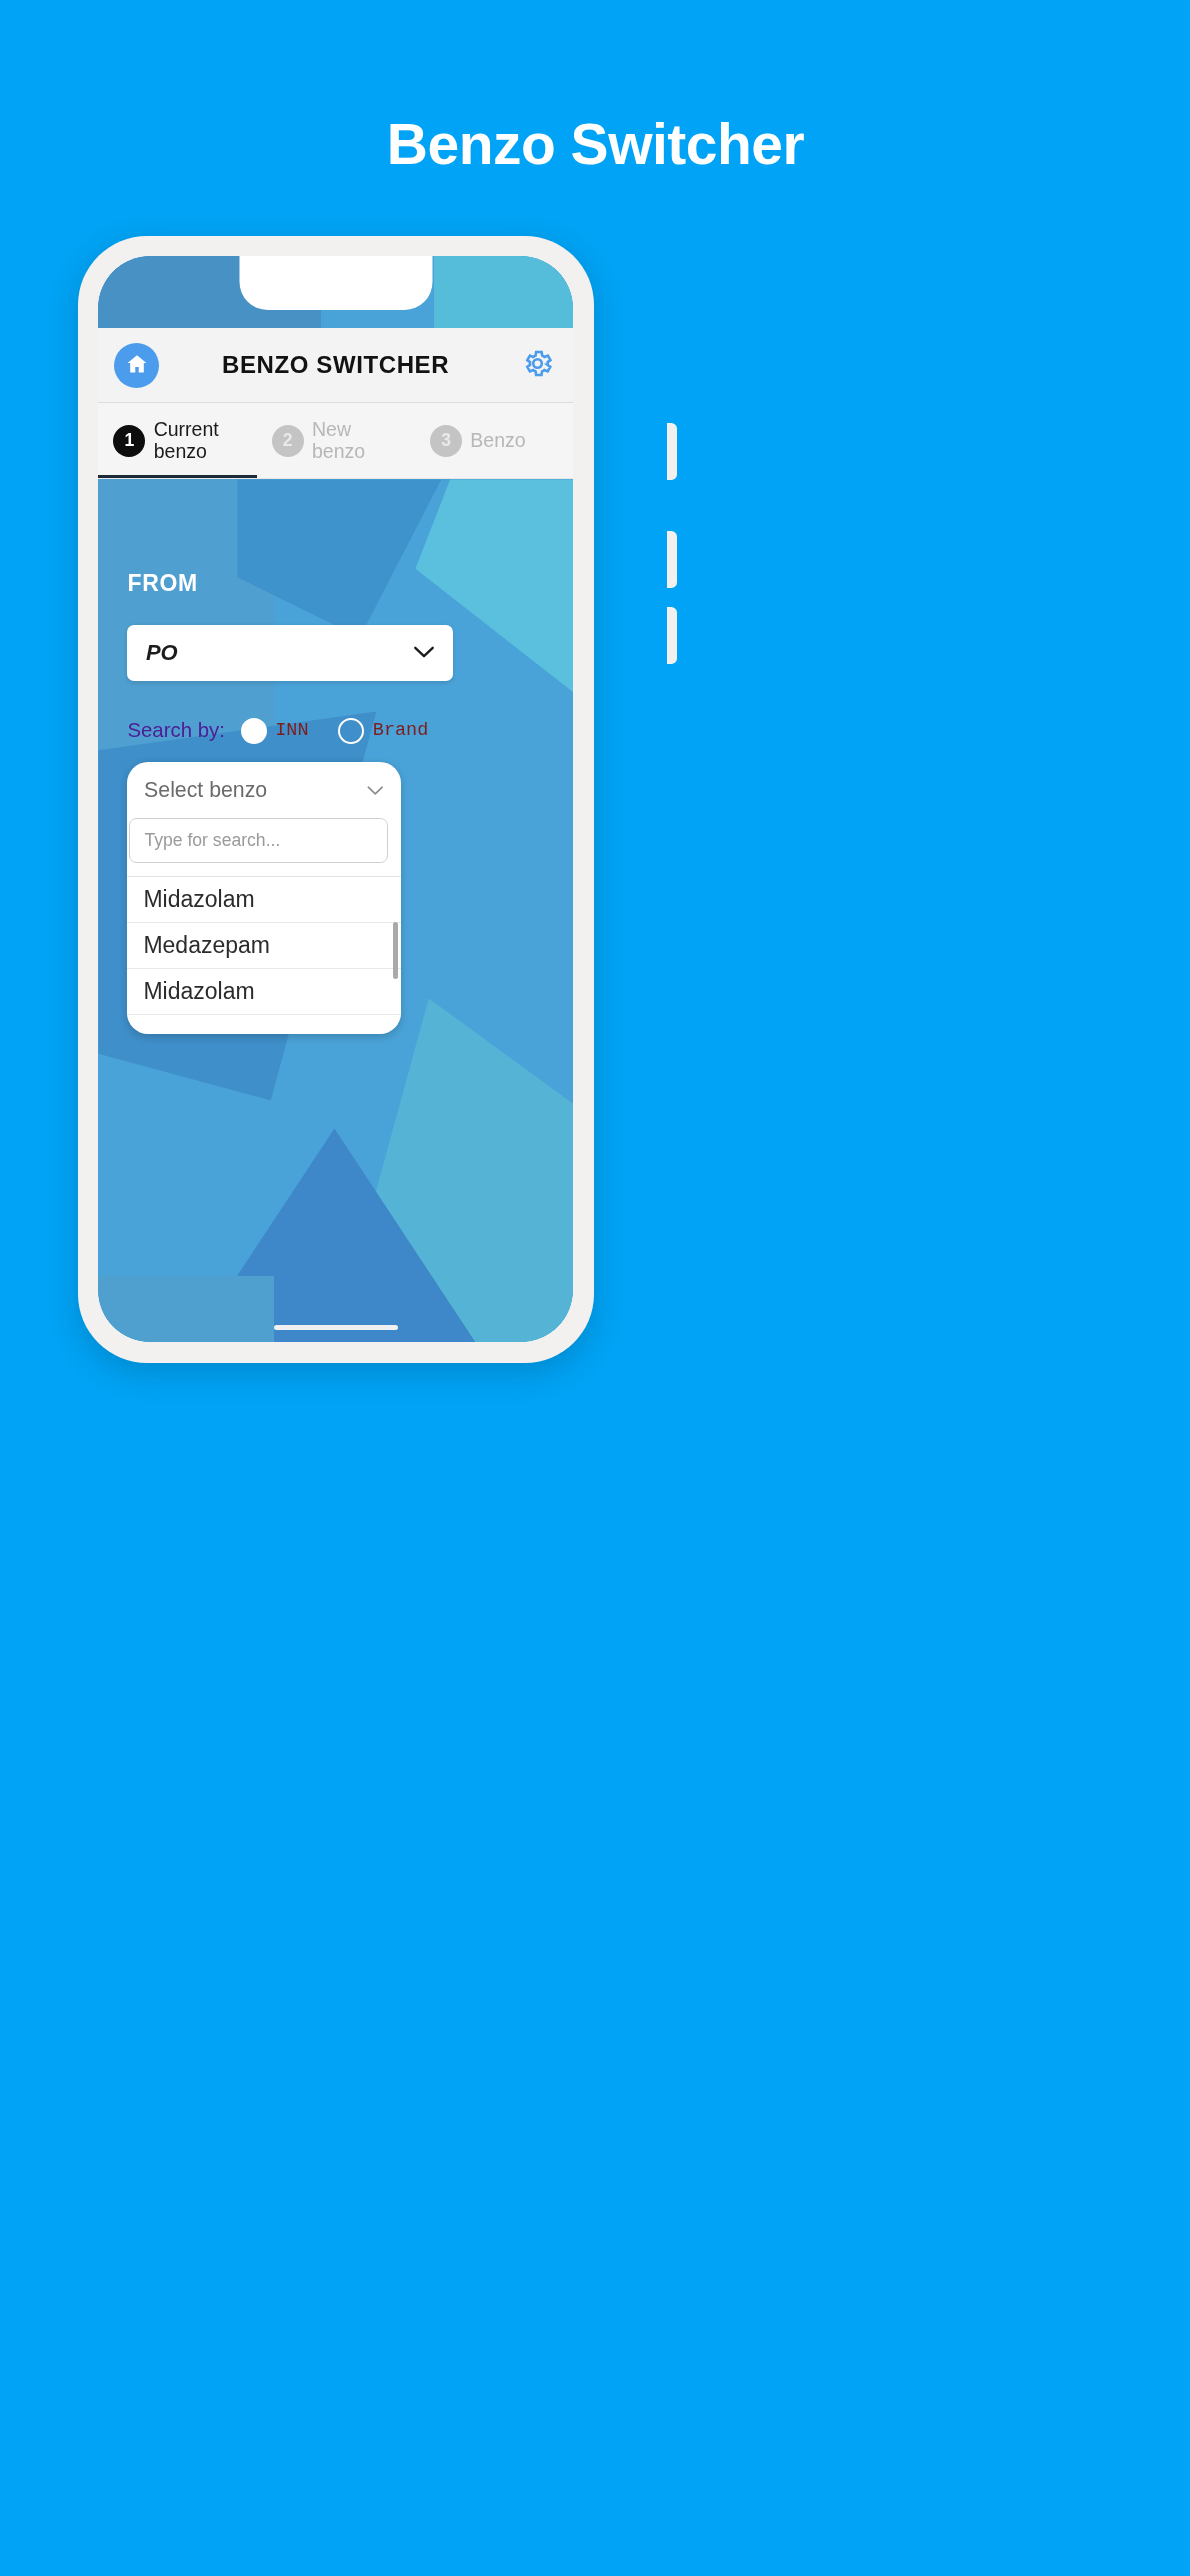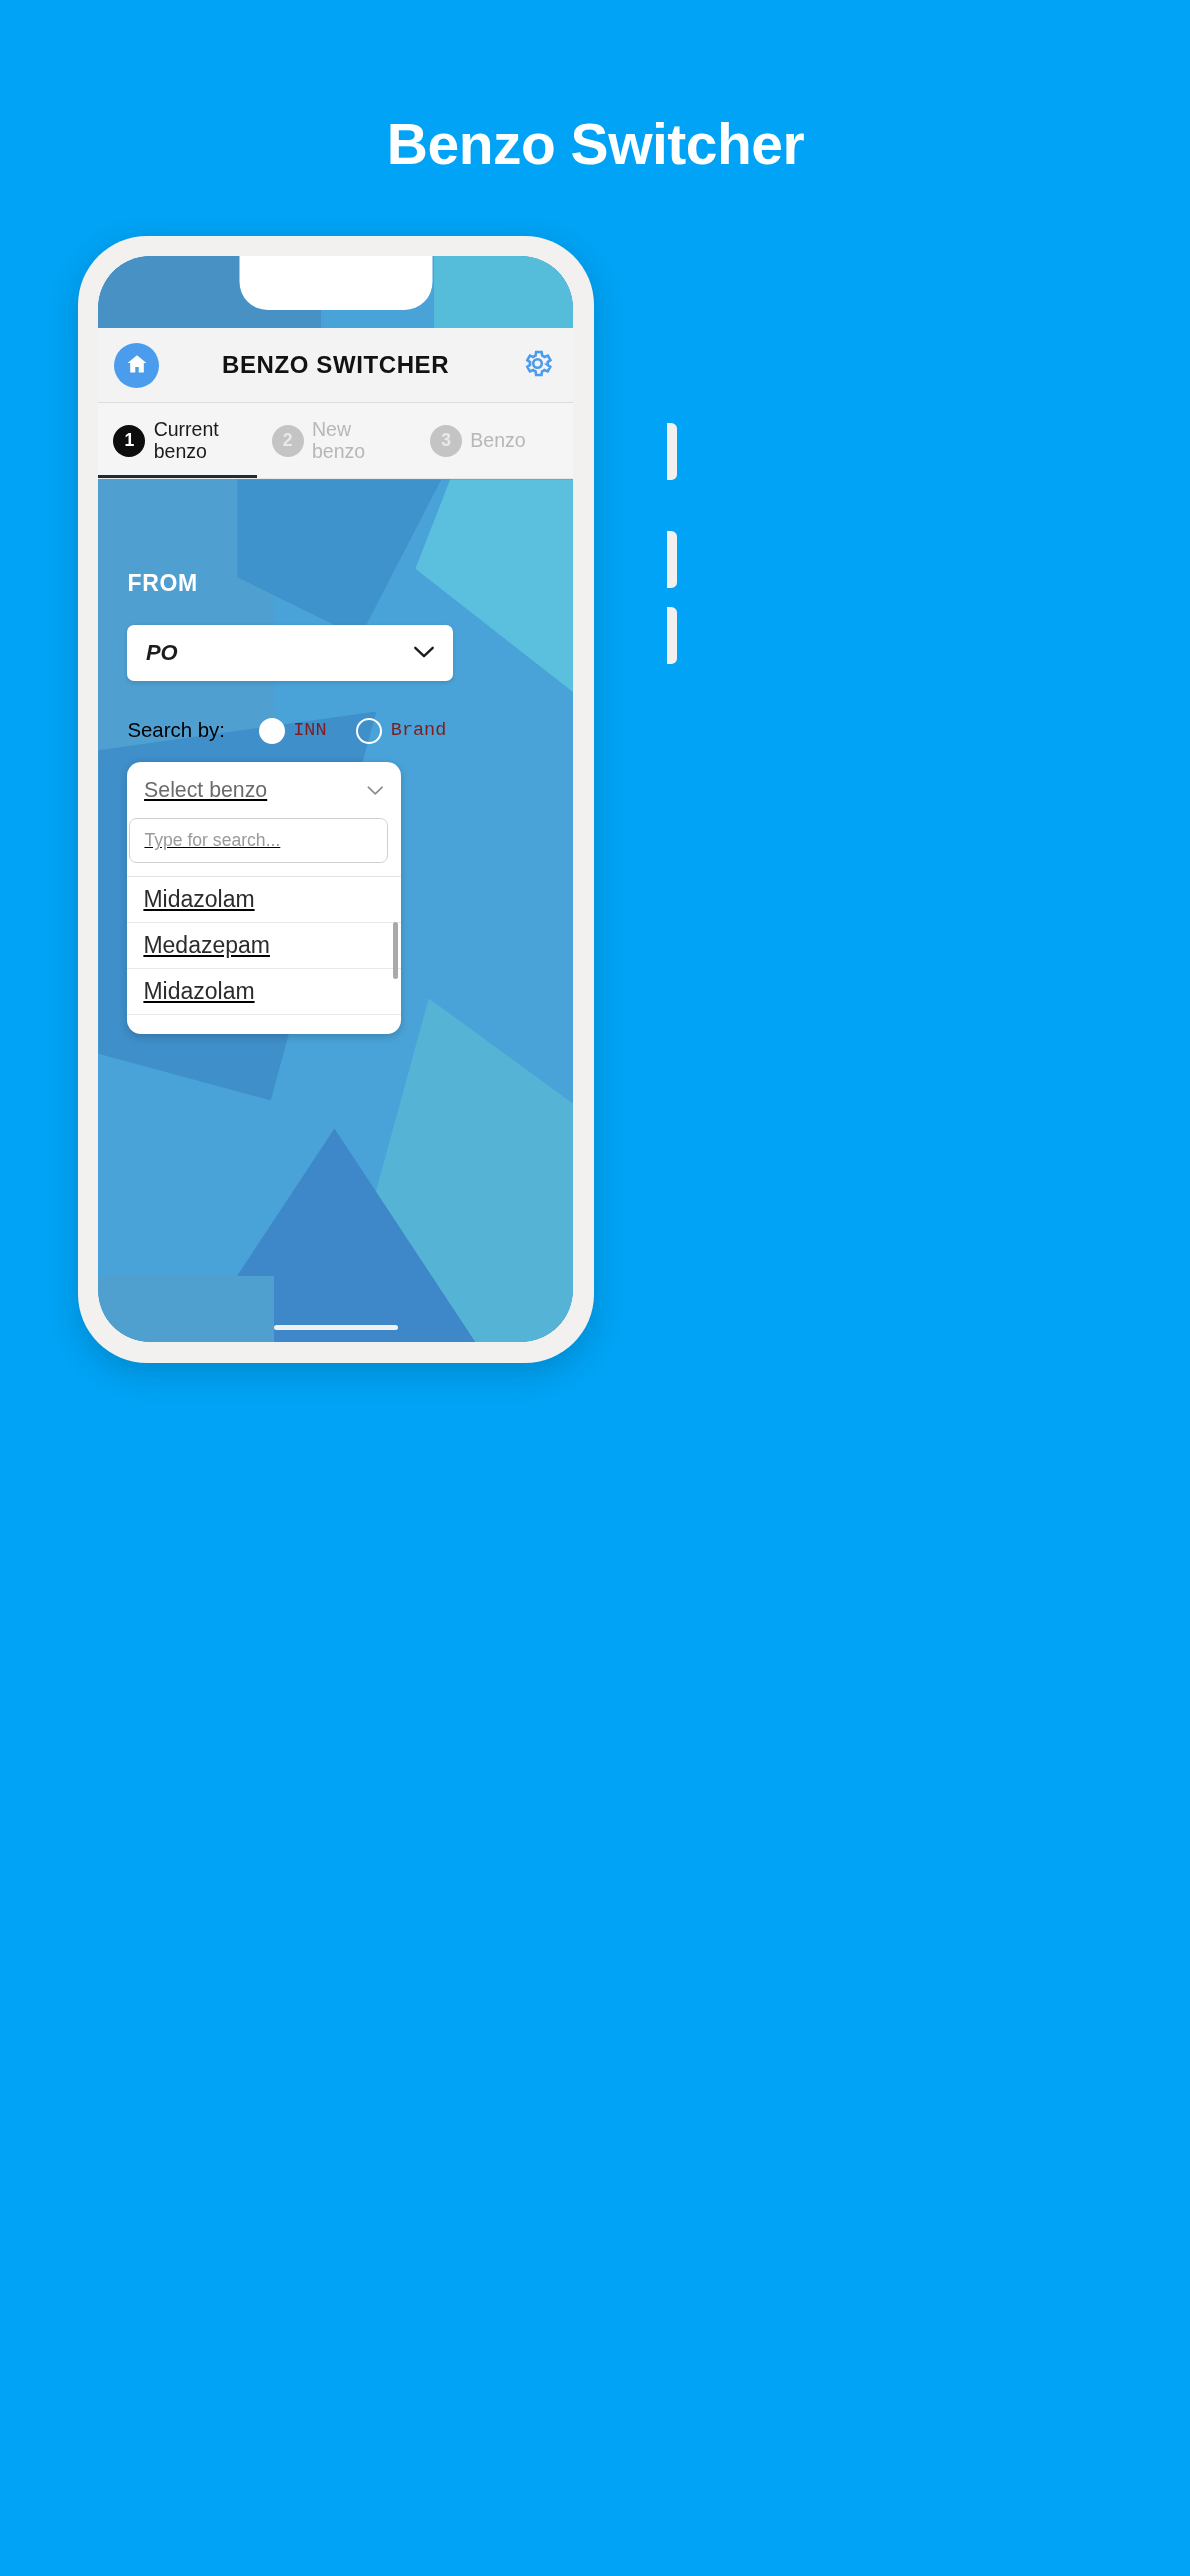--- a/index.html
+++ b/index.html
@@ -254,22 +254,22 @@
     left: 29px;
     top: 234px;
     width: 419px;
     height: 35px;
     display: flex;
     align-items: center;
     z-index: 3;
   }
   .search-by-label {
     font-size: 20.4px;
-    color: #000000;
-    margin-right: 34px;
+    color: #4c1d95;
+    margin-right: 16px;
   }
   .radio-group {
     display: flex;
     align-items: center;
     gap: 8.3px;
     margin-right: 30px;
   }
   .radio {
     width: 26px; height: 26px;
     border-radius: 50%;
@@ -284,25 +284,24 @@
     font-family: Liberation Mono, monospace;
   }
 
   
   .dropdown-panel {
     position: absolute;
     left: 29px;
     top: 283px;
     width: 274px;
     background: #ffffff;
-    border-radius: 14px;
+    border-radius: 21px;
     box-shadow: 0 2.8px 8.3px rgba(0,0,0,0.18);
     z-index: 4;
     overflow: hidden;
-    text-decoration: underline;
   }
   .dd-head {
     height: 56px;
     display: flex;
     align-items: center;
     justify-content: space-between;
     padding: 0 16.7px;
     box-sizing: border-box;
   }
   .dd-head .ph {

